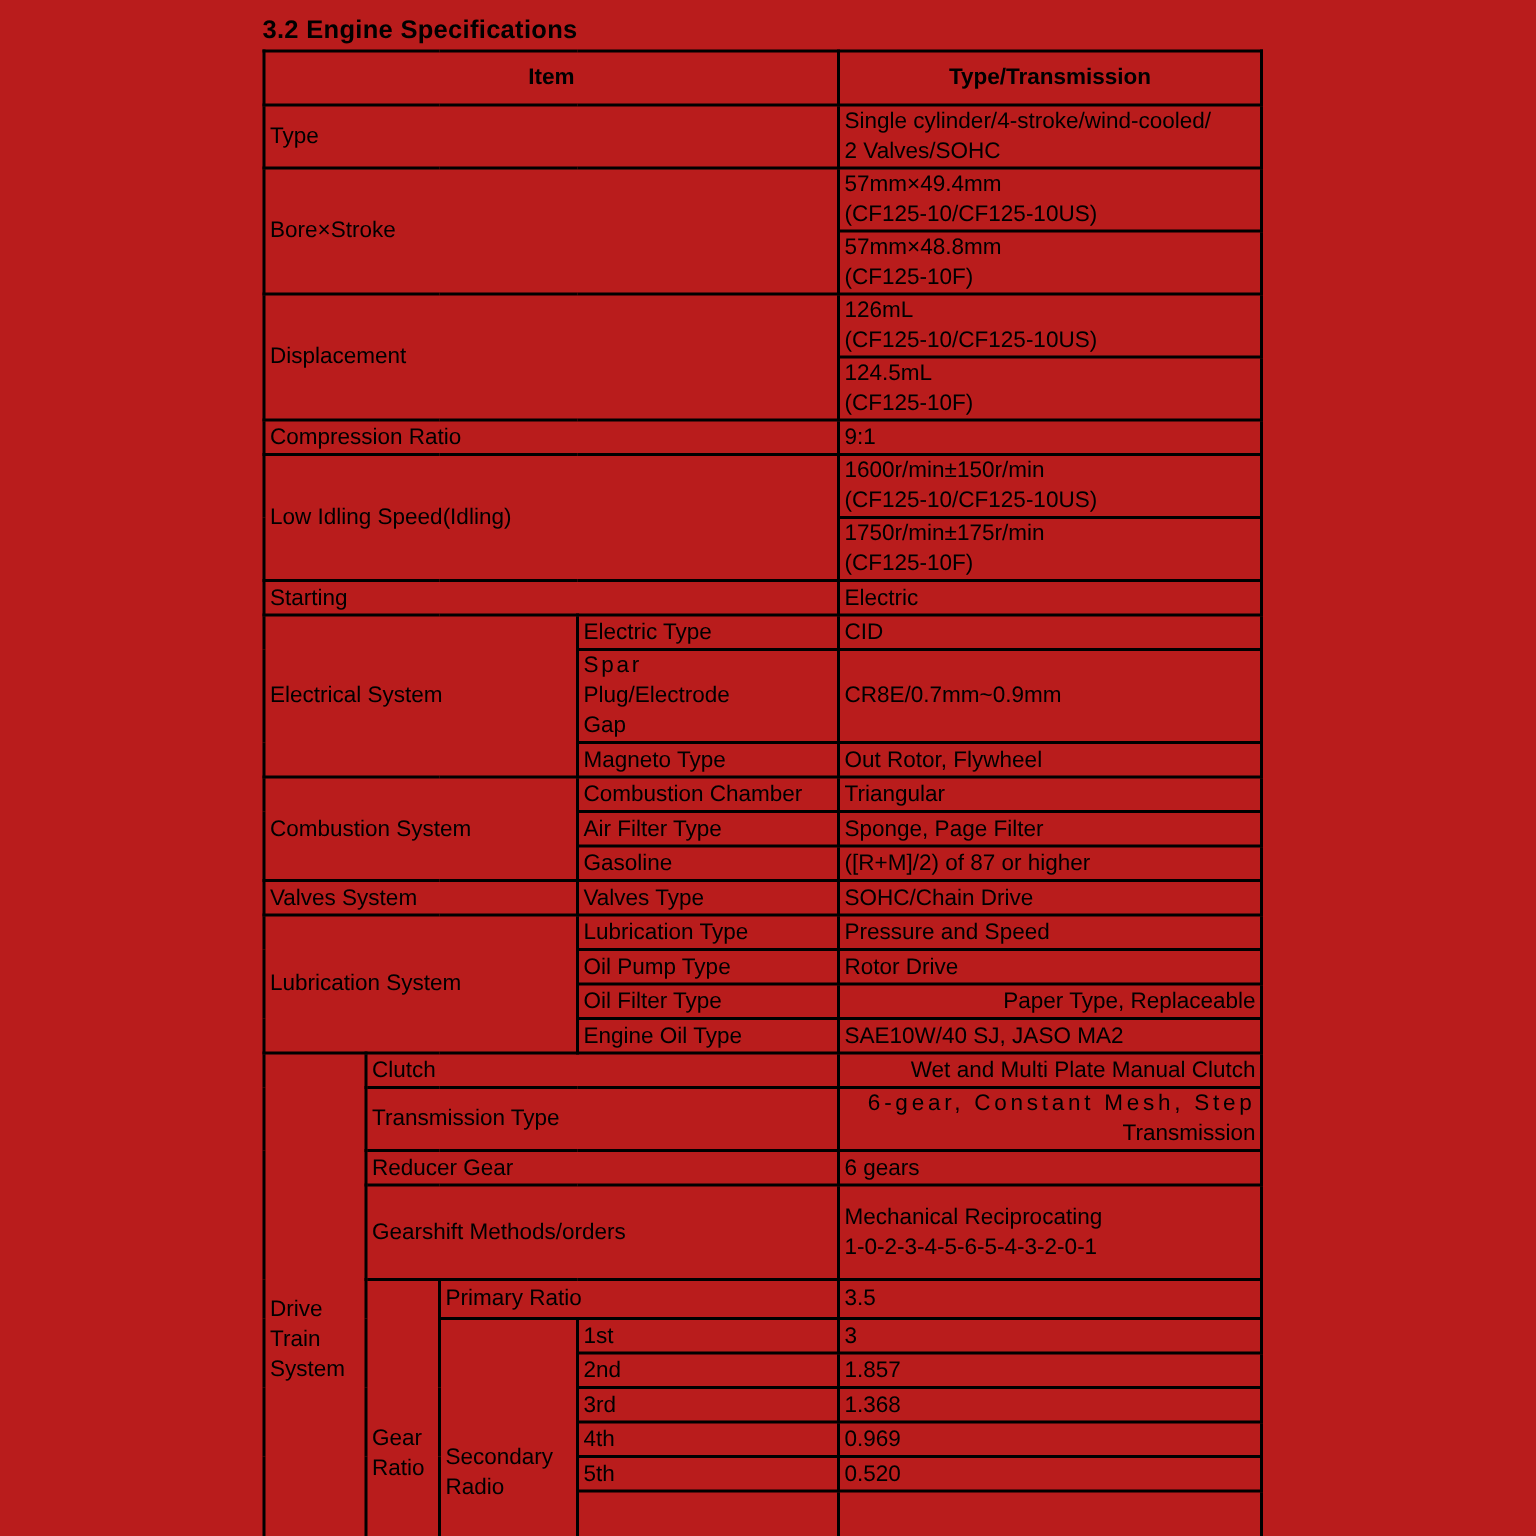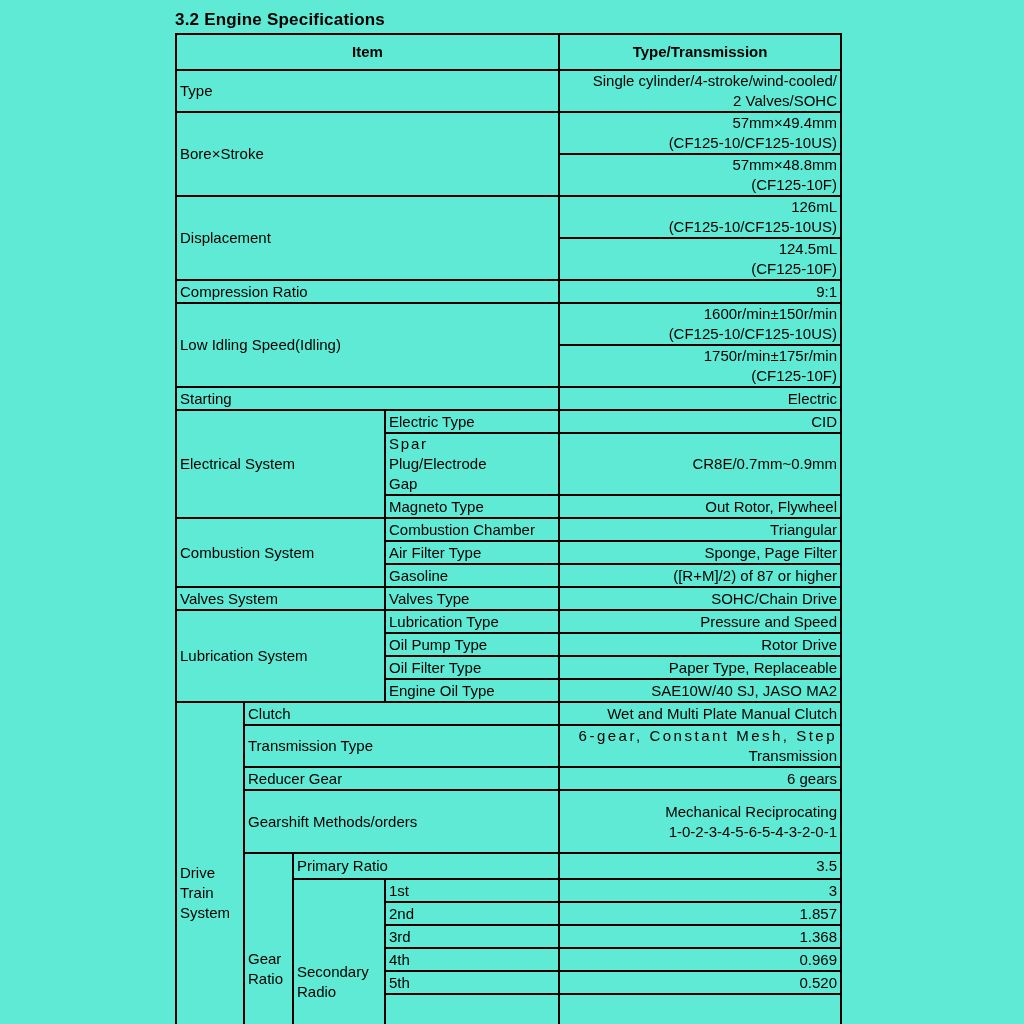--- a/index.html
+++ b/index.html
@@ -1,21 +1,21 @@
 <!DOCTYPE html>
 <html><head>
 <meta charset="utf-8">
 <style>
   * { box-sizing: border-box; margin: 0; padding: 0; }
   html, body { background: #ffffff; }
   .page {
     position: relative;
     width: 1024px;
     height: 1024px;
-    background: #5eead4;
+    background: #b91c1c;
     font-family: "Liberation Sans", "DejaVu Sans", sans-serif;
     color: #000000;
   }
   .doc {
     position: absolute;
     left: 175px;
     top: 9px;
     width: 667px;
   }
   .section-title {
@@ -42,21 +42,21 @@
     padding: 0 3px;
     vertical-align: middle;
     white-space: pre-line;
     overflow: hidden;
   }
   table.spec th {
     font-weight: bold;
     text-align: center;
   }
   td.lbl { text-align: left; }
-  td.val { text-align: right; margin-top: 25px; }
+  td.val { text-align: left; margin-top: 25px; }
   td.val-left { text-align: right; }
   
   tr.h21 { height: 23px; }
   tr.h24 { height: 26px; }
   tr.h42 { height: 42px; }
   tr.h63 { height: 63px; }
   tr.h88 { height: 90px; }
   tr.hdr { height: 36px; }
   
   .fl-spar::first-line { letter-spacing: 1.8px; }

